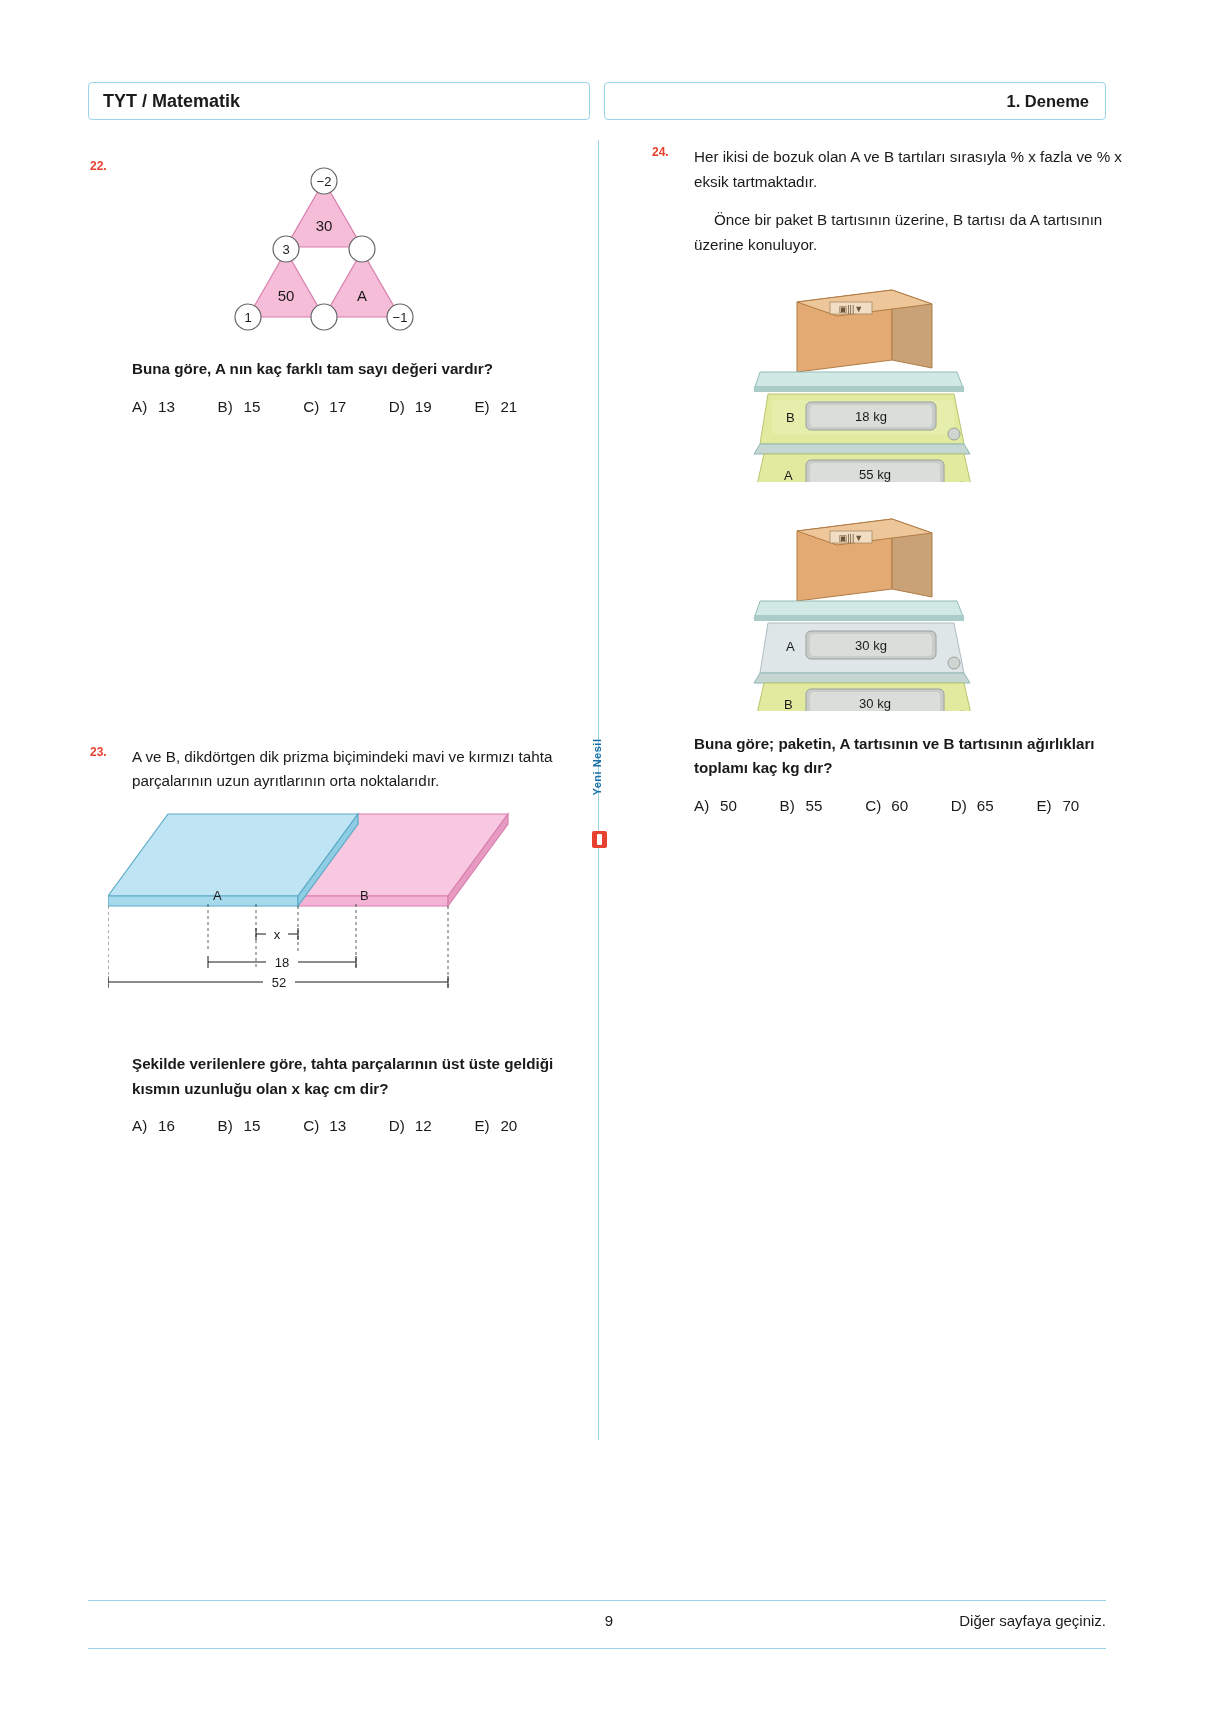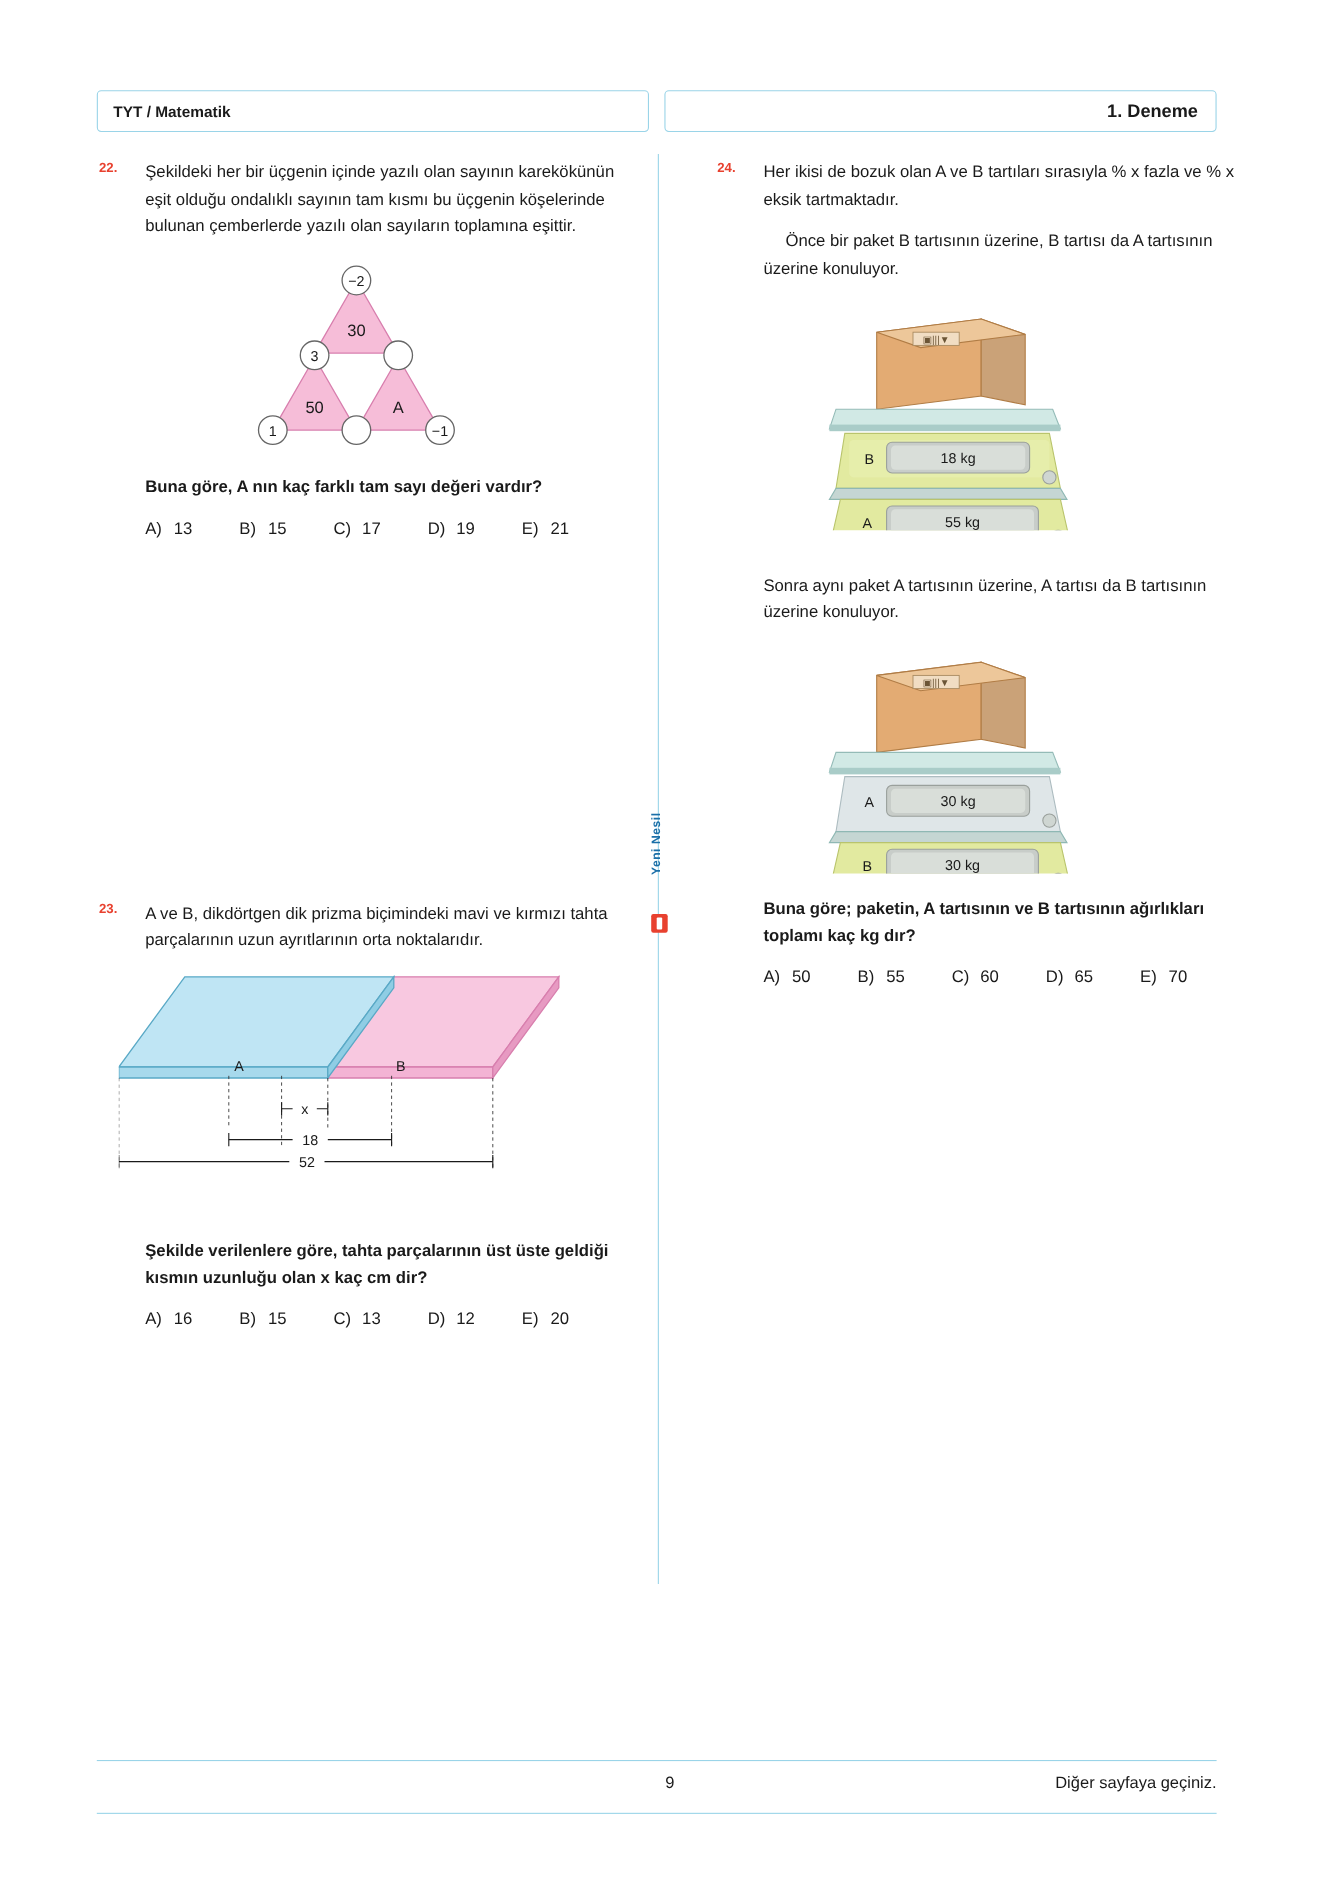--- a/index.html
+++ b/index.html
@@ -21,21 +21,21 @@
     position:absolute;left:88px;top:82px;width:1018px;height:38px;
   }
   .hdr-box{
     position:absolute;top:0;height:36px;
     border:1px solid #9ad4e8;border-radius:4px;
     background:#fff;
     display:flex;align-items:center;
   }
   .hdr-left{left:0;width:500px;}
   .hdr-right{right:0;width:500px;justify-content:flex-end;}
-  .hdr-left span{padding-left:14px;font-weight:bold;font-size:14px;}
+  .hdr-left span{padding-left:14px;font-weight:bold;font-size:18px;}
   .hdr-right span{padding-right:16px;font-weight:bold;font-size:16.5px;}
 
   
   .col{position:absolute;top:145px;width:470px;}
   .col-left{left:90px;}
   .col-right{left:652px;}
 
   .divider{
     position:absolute;left:598px;top:140px;width:1px;height:1300px;
     background:#9ad4e8;
@@ -122,21 +122,20 @@
 
   <div class="brand">
     <div class="brand-text">Yeni Nesil</div>
     <div class="brand-logo"></div>
   </div>
 
   <div class="col col-left">
 
     <div class="q">
       <div class="qnum">22.</div>
-      <div class="qbody">Şekildeki her bir üçgenin içinde yazılı olan sayının karekökünün eşit olduğu ondalıklı sayının tam kısmı bu üçgenin köşelerinde bulunan çemberlerde yazılı olan sayıların toplamına eşittir.</div>
 
       <div class="fig-tri">
         <svg width="230" height="190" viewBox="0 0 230 190">
 
           <polygon points="114,22 152,88 76,88" fill="#f6bdd8" stroke="#d87fae" stroke-width="1.2"></polygon>
 
           <polygon points="76,92 114,158 38,158" fill="#f6bdd8" stroke="#d87fae" stroke-width="1.2"></polygon>
 
           <polygon points="152,92 190,158 114,158" fill="#f6bdd8" stroke="#d87fae" stroke-width="1.2"></polygon>
 
@@ -262,21 +261,20 @@
 
           <polygon points="22,182 222,182 232,226 12,226" fill="#e2eaa0" stroke="#b9c46c" stroke-width="1"></polygon>
           <text x="42" y="208" font-size="13" fill="#1a1a1a" font-family="Liberation Sans, sans-serif">A</text>
           <rect x="64" y="188" width="138" height="28" rx="5" fill="#c8cdc9" stroke="#9aa09c" stroke-width="1"></rect>
           <rect x="68" y="191" width="130" height="22" rx="4" fill="#d9ded9"></rect>
           <text x="133" y="207" font-size="13" text-anchor="middle" fill="#1a1a1a" font-family="Liberation Sans, sans-serif">55 kg</text>
           <circle cx="220" cy="216" r="6" fill="#cfd6d2" stroke="#9aa09c" stroke-width="1"></circle>
         </svg>
       </div>
 
-      <div class="qbody" style="margin-top:34px;">Sonra aynı paket A tartısının üzerine, A tartısı da B tartısının üzerine konuluyor.</div>
 
       <div class="fig-scale">
         <svg width="260" height="210" viewBox="0 0 260 210">
           <polygon points="55,30 150,18 150,88 55,100" fill="#e3ab73" stroke="#b07c45" stroke-width="1"></polygon>
           <polygon points="150,18 190,32 190,96 150,88" fill="#caa278" stroke="#b07c45" stroke-width="1"></polygon>
           <polygon points="55,30 95,44 190,32 150,18" fill="#edc79a" stroke="#b07c45" stroke-width="1"></polygon>
           <rect x="88" y="30" width="42" height="12" fill="#f1ddc3" stroke="#a88a60" stroke-width="0.8"></rect>
           <text x="109" y="40" font-size="9" text-anchor="middle" fill="#6b5536" font-family="Liberation Sans, sans-serif">▣|||▼</text>
 
           <polygon points="18,100 215,100 222,118 12,118" fill="#cfe8e4" stroke="#8fb8b4" stroke-width="1" opacity="0.95"></polygon>

